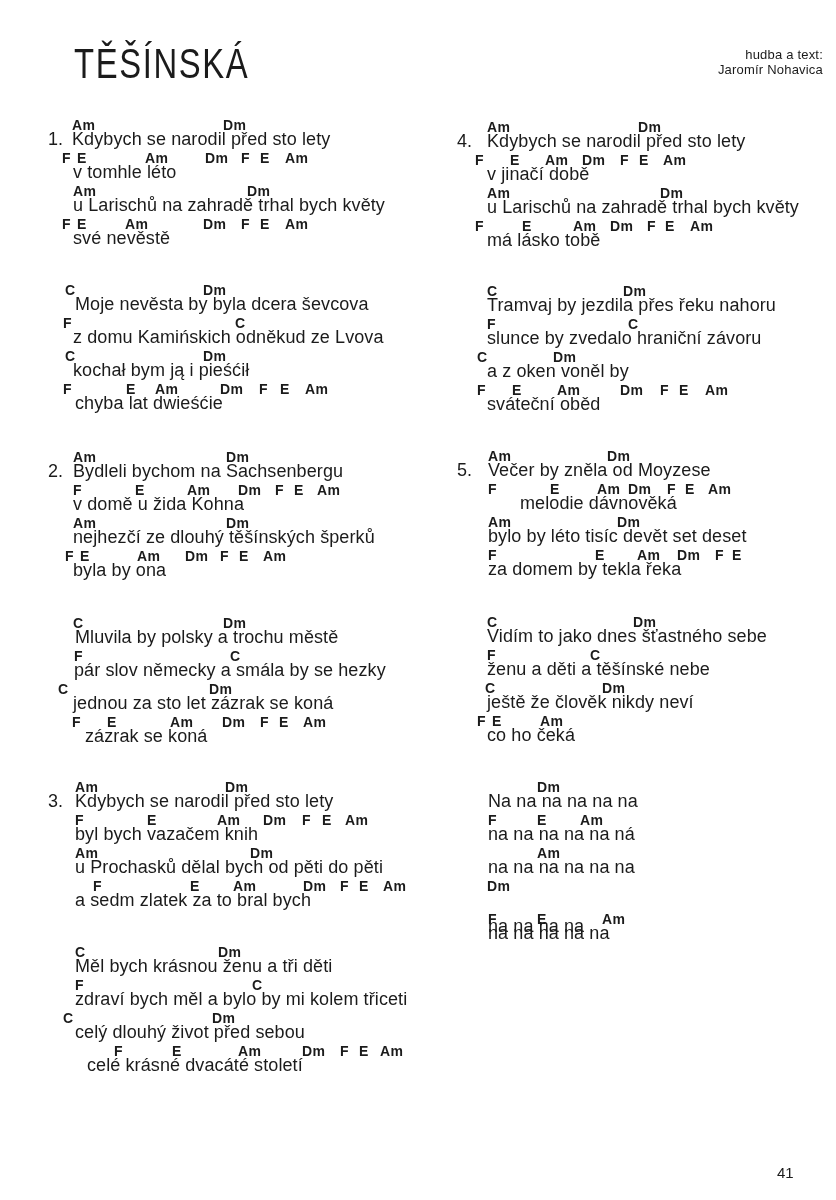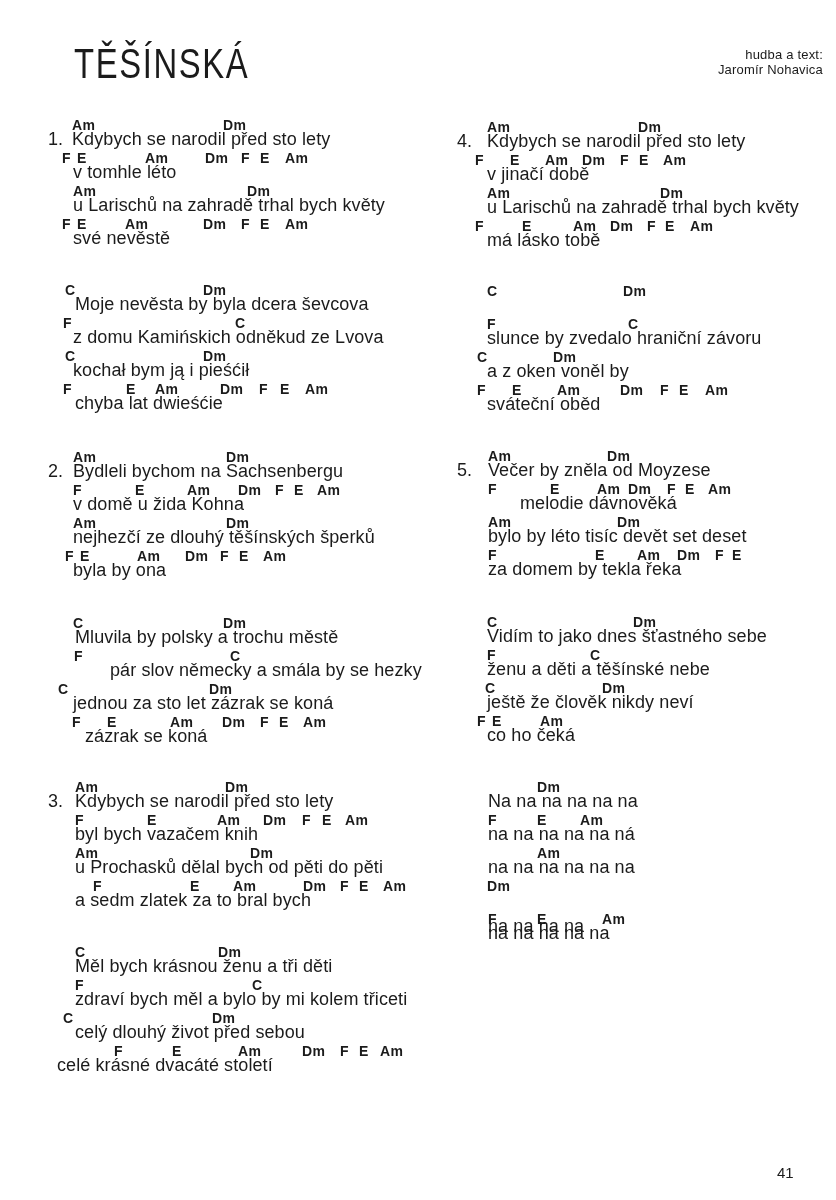--- a/index.html
+++ b/index.html
@@ -140,21 +140,21 @@
         </div>
         <div class="block" style="top: 615px; height: 132px;">
           <div class="pair" style="top: 0px;">
             <span class="chord" style="left: 25px;">C</span>
             <span class="chord" style="left: 175px;">Dm</span>
             <span class="lyric" style="left: 27px;">Mluvila by polsky a trochu městě</span>
           </div>
           <div class="pair" style="top: 33px;">
             <span class="chord" style="left: 26px;">F</span>
             <span class="chord" style="left: 182px;">C</span>
-            <span class="lyric" style="left: 26px; margin-left: 36px;">pár slov německy a smála by se hezky</span>
+            <span class="lyric" style="left: 26px;">pár slov německy a smála by se hezky</span>
           </div>
           <div class="pair" style="top: 66px;">
             <span class="chord" style="left: 10px;">C</span>
             <span class="chord" style="left: 161px;">Dm</span>
             <span class="lyric" style="left: 25px;">jednou za sto let zázrak se koná</span>
           </div>
           <div class="pair" style="top: 99px;">
             <span class="chord" style="left: 24px;">F</span>
             <span class="chord" style="left: 59px;">E</span>
             <span class="chord" style="left: 122px;">Am</span>
@@ -215,21 +215,21 @@
             <span class="lyric" style="left: 27px;">celý dlouhý život před sebou</span>
           </div>
           <div class="pair" style="top: 99px;">
             <span class="chord" style="left: 66px;">F</span>
             <span class="chord" style="left: 124px;">E</span>
             <span class="chord" style="left: 190px;">Am</span>
             <span class="chord" style="left: 254px;">Dm</span>
             <span class="chord" style="left: 292px;">F</span>
             <span class="chord" style="left: 311px;">E</span>
             <span class="chord" style="left: 332px;">Am</span>
-            <span class="lyric" style="left: 9px;">celé krásné dvacáté století</span>
+            <span class="lyric" style="left: 39px;">celé krásné dvacáté století</span>
           </div>
         </div>
       </div>
       <div class="column" style="left: 457px; width: 379px;">
         <div class="block" style="top: 119px; height: 132px;">
           <div class="pair" style="top: 0px;">
             <span class="chord" style="left: 30px;">Am</span>
             <span class="chord" style="left: 181px;">Dm</span>
             <span class="vnum">4.</span>
             <span class="lyric" style="left: 30px;">Kdybych se narodil před sto lety</span>
@@ -257,20 +257,21 @@
             <span class="chord" style="left: 190px;">F</span>
             <span class="chord" style="left: 208px;">E</span>
             <span class="chord" style="left: 233px;">Am</span>
             <span class="lyric" style="left: 30px;">má lásko tobě</span>
           </div>
         </div>
         <div class="block" style="top: 283px; height: 132px;">
           <div class="pair" style="top: 0px;">
             <span class="chord" style="left: 30px;">C</span>
             <span class="chord" style="left: 166px;">Dm</span>
+            <span class="lyric" style="left: 30px;">Tramvaj by jezdila přes řeku nahoru</span>
           </div>
           <div class="pair" style="top: 33px;">
             <span class="chord" style="left: 30px;">F</span>
             <span class="chord" style="left: 171px;">C</span>
             <span class="lyric" style="left: 30px;">slunce by zvedalo hraniční závoru</span>
           </div>
           <div class="pair" style="top: 66px;">
             <span class="chord" style="left: 20px;">C</span>
             <span class="chord" style="left: 96px;">Dm</span>
             <span class="lyric" style="left: 30px;">a z oken voněl by</span>

